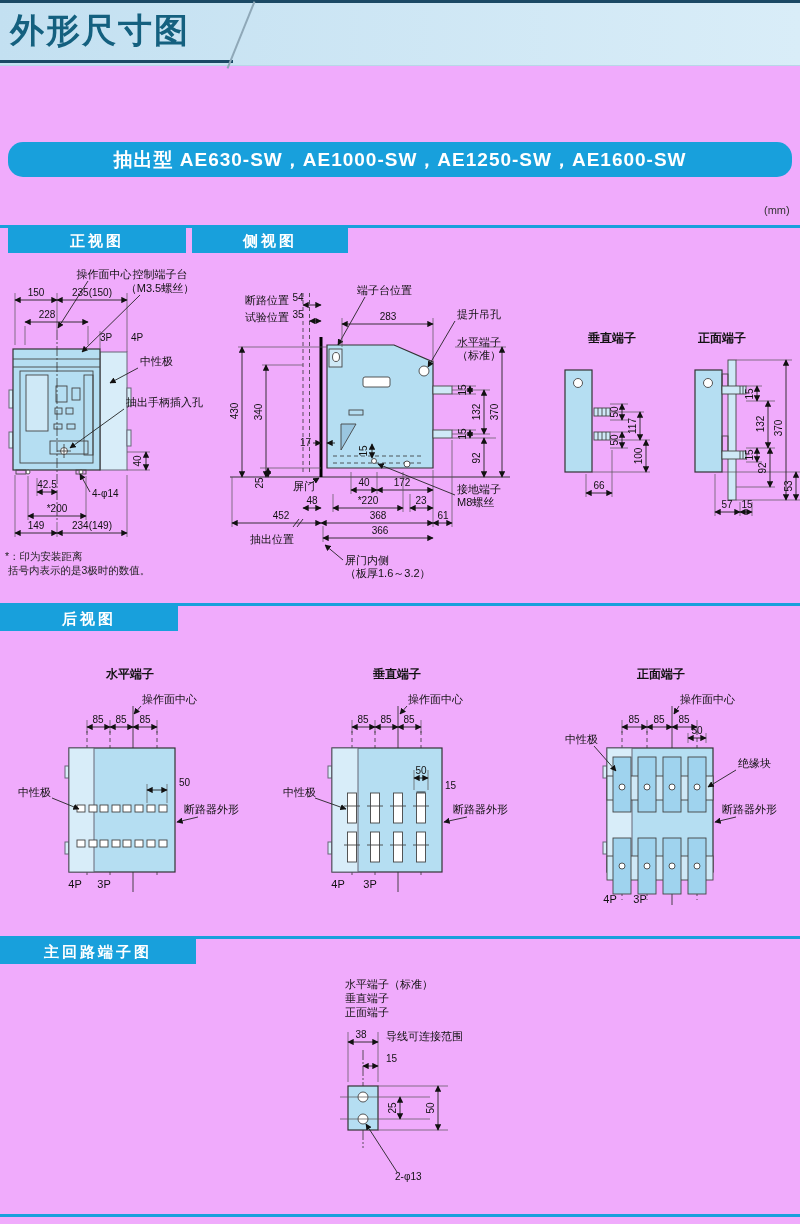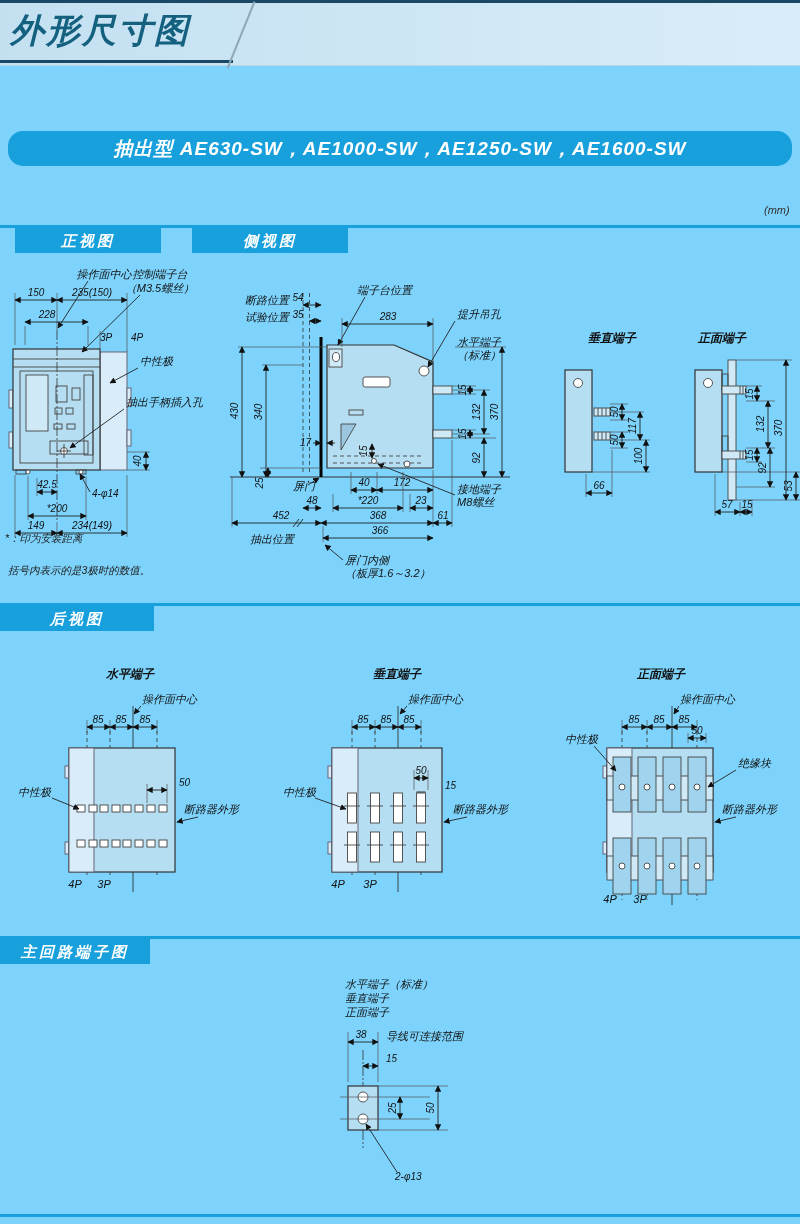--- a/index.html
+++ b/index.html
@@ -1,27 +1,27 @@
 <!DOCTYPE html>
 <html><head>
 <meta charset="utf-8">
 <style>
   html,body{margin:0;padding:0;background:#ffffff;}
-  #page{position:relative;width:800px;height:1224px;background:#7dd3fc;overflow:hidden;
-        font-family:"Liberation Sans",sans-serif;font-style:italic;}
+  #page{position:relative;width:800px;height:1224px;background:#f0abfc;overflow:hidden;
+        font-family:"Liberation Sans",sans-serif;}
   
   .top-band{position:absolute;left:0;top:0;width:800px;height:62px;
     background:linear-gradient(90deg,#c3e0f1,#d9edf8);border-top:3px solid #1b4965;
     border-bottom:1px solid #b9d6e8;}
   .top-band .seg-line{position:absolute;left:0;top:57px;width:233px;height:3px;background:#1b4965;}
   .top-band .diag{position:absolute;left:240px;top:-4px;width:2px;height:72px;background:#8fa8b8;
     transform:rotate(22deg);}
   .page-title{position:absolute;left:10px;top:8px;font-size:34px;font-weight:bold;color:#14607f;letter-spacing:2px;}
   
-  .banner{position:absolute;left:8px;top:131px;width:784px;height:35px;background:#18a0dc;
+  .banner{position:absolute;left:8px;top:142px;width:784px;height:35px;background:#18a0dc;
     border-radius:15px;color:#fff;font-size:19px;font-weight:bold;text-align:center;line-height:35px;letter-spacing:1px;}
   .unit-note{position:absolute;left:764px;top:204px;font-size:11px;color:#333;}
   .rule{position:absolute;left:0;width:800px;height:3px;background:#18a0dc;}
   .sec-bar{position:absolute;height:25px;background:#18a0dc;color:#fff;font-size:15px;font-weight:bold;
     text-align:center;line-height:25px;letter-spacing:3px;}
   .note{position:absolute;font-size:10.5px;color:#222;}
   svg{position:absolute;overflow:visible;}
   text{font-family:"Liberation Sans",sans-serif;fill:#111;}
   .dim{font-size:10px;}
   .lbl{font-size:11px;}
@@ -50,21 +50,21 @@
     <div class="seg-line"></div>
     <div class="diag"></div>
   </div>
   <div class="page-title">外形尺寸图</div>
 
   <div class="banner">抽出型 AE630-SW，AE1000-SW，AE1250-SW，AE1600-SW</div>
 
   <div class="unit-note">(mm)</div>
 
   <div class="rule" style="top:225px;"></div>
-  <div class="sec-bar" style="left:15px;top:228px;width:146px;">正视图</div>
+  <div class="sec-bar" style="left:8px;top:228px;width:178px;">正视图</div>
   <div class="sec-bar" style="left:192px;top:228px;width:156px;">侧视图</div>
 
   <svg style="left:0;top:255px;" width="185" height="345" viewBox="0 255 185 345">
     <defs>
       <marker id="aF" viewBox="0 0 10 10" refX="9" refY="5" markerWidth="7" markerHeight="7" orient="auto-start-reverse">
         <path d="M0,0L10,5L0,10z" fill="#111"></path>
       </marker>
     </defs>
     <g>
       <rect x="100" y="352" width="27" height="118" class="olL"></rect>
@@ -134,21 +134,21 @@
       <line x1="57" y1="533" x2="127" y2="533" class="dl" marker-start="url(#aF)" marker-end="url(#aF)"></line>
       <text x="36" y="529" class="dim mid">149</text>
       <text x="92" y="529" class="dim mid">234(149)</text>
       <line x1="127" y1="452" x2="150" y2="452" class="xl"></line>
       <line x1="127" y1="470" x2="150" y2="470" class="xl"></line>
       <line x1="146" y1="452" x2="146" y2="470" class="dl" marker-start="url(#aF)" marker-end="url(#aF)"></line>
       <text x="141" y="461" class="dim mid" transform="rotate(-90 141 461)">40</text>
     </g>
   </svg>
 
-  <div class="note" style="left:5px;top:532px;text-align:center;">*：印为安装距离</div>
+  <div class="note" style="left:5px;top:550px;text-align:center;">*：印为安装距离</div>
   <div class="note" style="left:8px;top:564px;">括号内表示的是3极时的数值。</div>
 
   <svg style="left:185px;top:255px;" width="615" height="345" viewBox="185 255 615 345">
     <defs>
       <marker id="aS" viewBox="0 0 10 10" refX="9" refY="5" markerWidth="7" markerHeight="7" orient="auto-start-reverse">
         <path d="M0,0L10,5L0,10z" fill="#111"></path>
       </marker>
     </defs>
     <g>
       <line x1="230" y1="477" x2="510" y2="477" stroke="#333" stroke-width="1.1"></line>
@@ -327,21 +327,21 @@
       <line x1="740" y1="502" x2="740" y2="516" class="xl"></line>
       <line x1="752" y1="502" x2="752" y2="516" class="xl"></line>
       <line x1="715" y1="512" x2="740" y2="512" class="dl" marker-start="url(#aS)" marker-end="url(#aS)"></line>
       <line x1="740" y1="512" x2="752" y2="512" class="dl" marker-start="url(#aS)" marker-end="url(#aS)"></line>
       <text x="727" y="508" class="dim mid">57</text>
       <text x="747" y="508" class="dim mid">15</text>
     </g>
   </svg>
 
   <div class="rule" style="top:603px;"></div>
-  <div class="sec-bar" style="left:0;top:606px;width:154px;">后视图</div>
+  <div class="sec-bar" style="left:0;top:606px;width:178px;">后视图</div>
 
   <svg style="left:0;top:636px;" width="800" height="296" viewBox="0 636 800 296">
     <defs>
       <marker id="aR" viewBox="0 0 10 10" refX="9" refY="5" markerWidth="7" markerHeight="7" orient="auto-start-reverse">
         <path d="M0,0L10,5L0,10z" fill="#111"></path>
       </marker>
     </defs>
 
     <g>
       <text x="130" y="678" class="ttl mid">水平端子</text>
@@ -497,21 +497,21 @@
       <text x="738" y="767" class="lbl">绝缘块</text>
       <line x1="736" y1="770" x2="708" y2="787" class="dl" marker-end="url(#aR)"></line>
       <text x="722" y="813" class="lbl">断路器外形</text>
       <line x1="736" y1="817" x2="715" y2="822" class="dl" marker-end="url(#aR)"></line>
       <text x="610" y="903" class="lbl mid">4P</text>
       <text x="640" y="903" class="lbl mid">3P</text>
     </g>
   </svg>
 
   <div class="rule" style="top:936px;"></div>
-  <div class="sec-bar" style="left:0;top:939px;width:150px;text-align:center;">主回路端子图</div>
+  <div class="sec-bar" style="left:0;top:939px;width:196px;text-align:center;">主回路端子图</div>
 
   <svg style="left:330px;top:973px;" width="240" height="212" viewBox="330 973 240 212">
     <defs>
       <marker id="aM" viewBox="0 0 10 10" refX="9" refY="5" markerWidth="7" markerHeight="7" orient="auto-start-reverse">
         <path d="M0,0L10,5L0,10z" fill="#111"></path>
       </marker>
     </defs>
     <text x="345" y="988" class="lbl">水平端子（标准）</text>
     <text x="345" y="1002" class="lbl">垂直端子</text>
     <text x="345" y="1016" class="lbl">正面端子</text>

